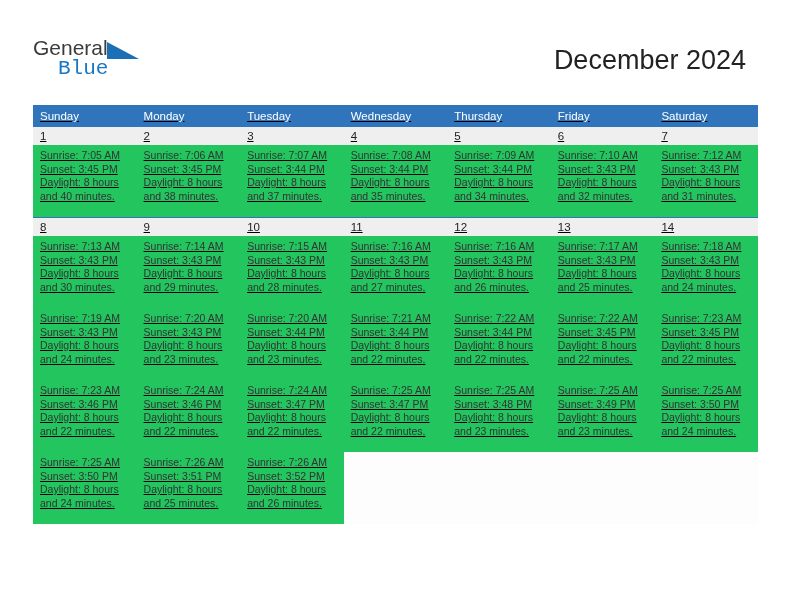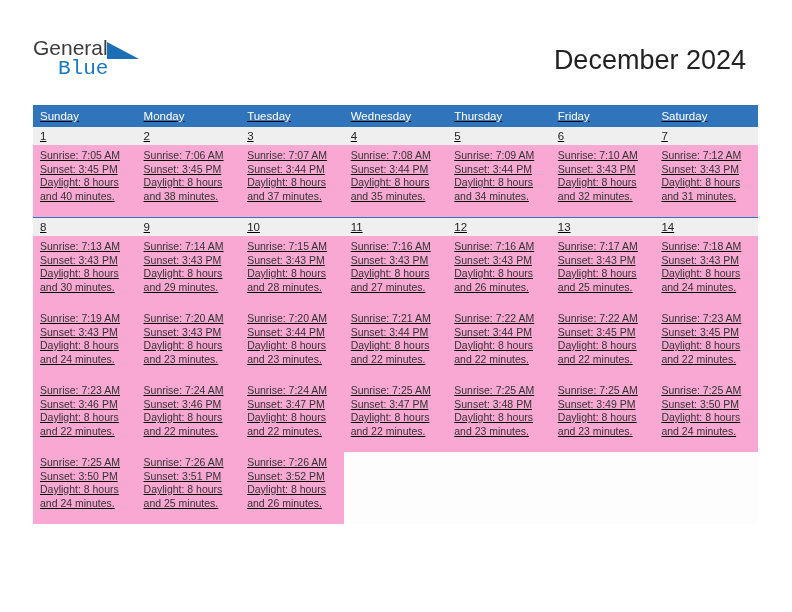--- a/index.html
+++ b/index.html
@@ -116,21 +116,21 @@
     border-top: 1.6px solid #3075bb;
     font-size: 11.5px;
     color: #222222;
     padding: 3px 0 3px 7px;
     font-family: "Liberation Sans", sans-serif;
   }
   .daynum-row.first-week td {
     border-top: none;
   }
   .info-row td {
-    background: #f9a8d4;
+    background: #22c55e;
     vertical-align: top;
     padding: 4px 5px 10px 7px;
     font-size: 10.5px;
     line-height: 13.5px;
     color: #333333;
     height: 58px;
     font-family: "Liberation Sans", sans-serif;
   }
   .info-row td.empty-cell {
     background: #fdfdfd;

